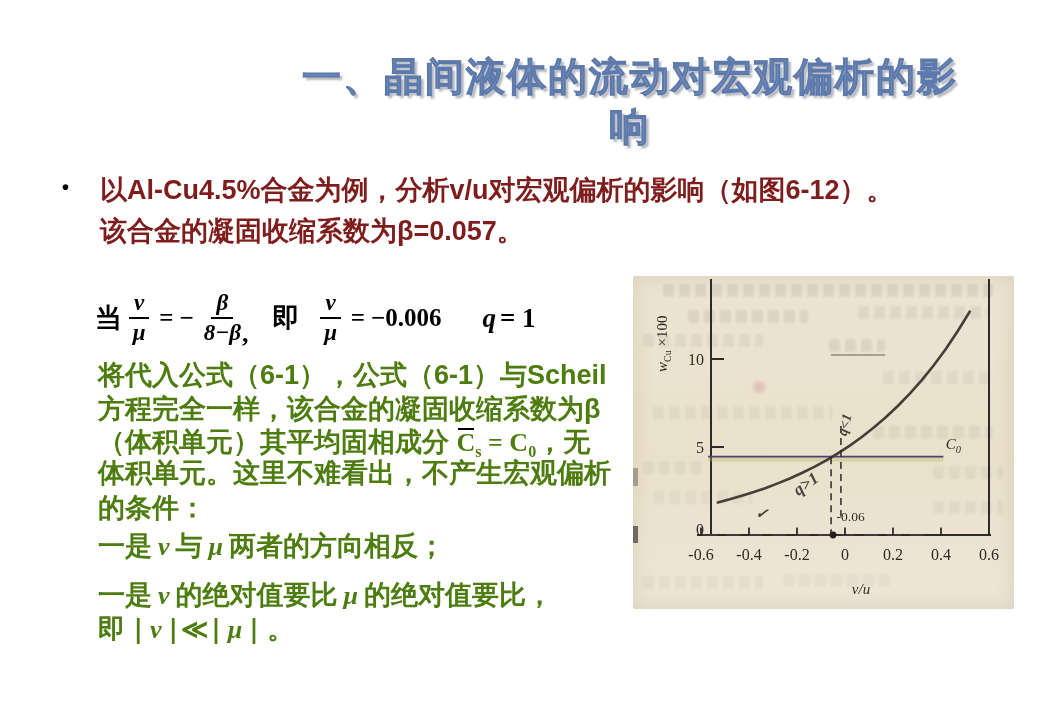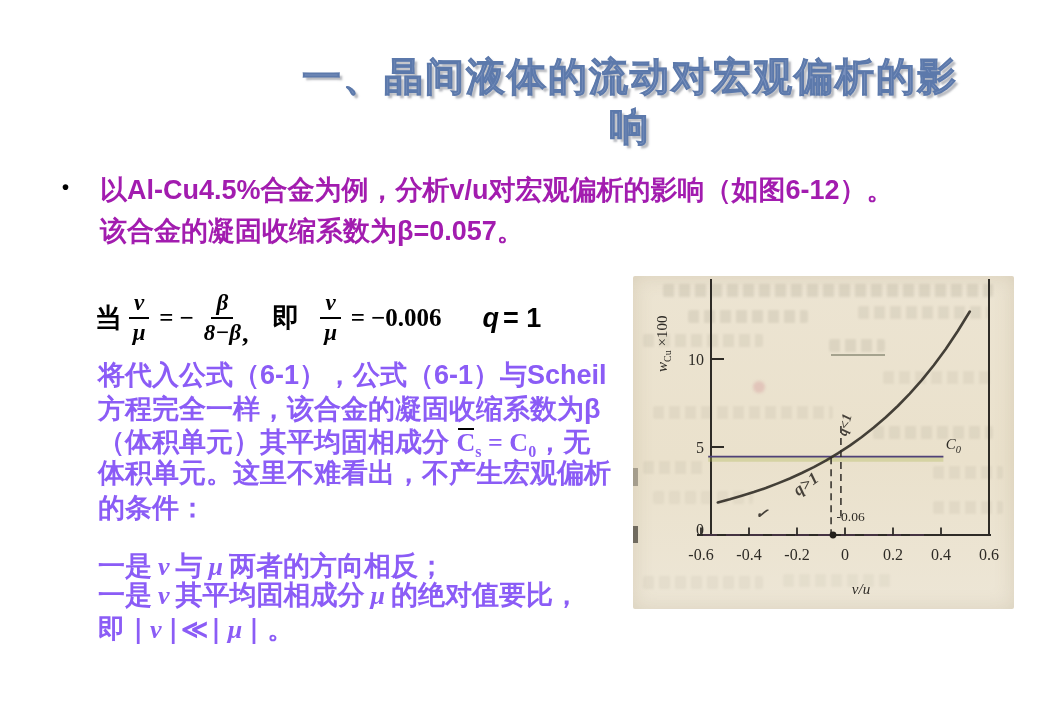--- a/index.html
+++ b/index.html
@@ -8,50 +8,50 @@
 
   
   .title{position:absolute;left:240px;top:52px;width:780px;text-align:center;
          font-size:39px;font-weight:700;line-height:50px;letter-spacing:2px;
          color:#7a91bd;-webkit-text-stroke:0.8px #5c79ab;
          text-shadow:3px 3px 2px rgba(125,130,140,0.55);}
 
   
   .bullet-dot{position:absolute;left:62px;top:176px;font-size:20px;font-weight:700;}
   .body-line{position:absolute;left:100px;white-space:nowrap;font-size:27px;
-             font-weight:700;color:#a21caf;}
+             font-weight:700;color:#7f1d1d;}
   .b1{top:172px;} .b2{top:213px;}
 
   
   .formula{position:absolute;left:95px;top:281px;height:74px;display:flex;
            align-items:center;font-weight:700;}
   .cjk{font-size:27px;font-weight:700;}
   .frac{display:inline-flex;flex-direction:column;align-items:center;margin:0 7px;}
   .frac .num{padding:0 5px 1px;border-bottom:2.5px solid #000;}
   .frac .den{padding-top:2px;}
   .greek{font-family:"Liberation Serif","DejaVu Serif",serif;font-style:italic;
          font-weight:700;font-size:23px;line-height:1.05;}
   .op{font-family:"Liberation Serif","DejaVu Serif",serif;font-weight:700;
       font-size:25px;margin:0 3px;}
   .comma{align-self:flex-end;margin:0 2px 6px -6px;font-size:26px;}
   .mid{margin:0 14px 0 22px;}
-  .qeq{margin-left:38px;font-family:Liberation Sans, sans-serif;
+  .qeq{margin-left:38px;font-family:Liberation Serif, serif;
        font-weight:700;font-size:27px;}
   .qeq .qv{font-style:italic;margin-right:4px;}
 
   
   .para-line{position:absolute;left:98px;white-space:nowrap;font-size:27px;
-             font-weight:700;color:#8b5cf6;}
+             font-weight:700;color:#4d7c0f;}
   .p1{top:357px;} .p2{top:391px;} .p3{top:424px;} .p4{top:455px;} .p5{top:490px;}
   .mchar{font-family:"Liberation Serif","DejaVu Serif",serif;font-weight:700;font-size:26px;}
   .cbar{position:relative;display:inline-block;}
   .cbar::before{content:"";position:absolute;left:1px;right:1px;top:0;border-top:2.5px solid #000;}
   .msub{font-size:16px;vertical-align:-6px;font-family:"Liberation Serif","DejaVu Serif",serif;}
 
-  .c1{top:548px;} .c2{top:577px;} .c3{top:611px;}
+  .c1{top:528px;} .c2{top:577px;} .c3{top:611px;}
   .gk{font-family:"Liberation Serif","DejaVu Serif",serif;font-style:italic;
       font-weight:700;font-size:26px;padding:0 6px;}
   .bar{font-family:"DejaVu Serif",serif;font-weight:700;font-size:26px;padding:0 1px;}
   .ll{font-family:"DejaVu Serif",serif;font-weight:700;font-size:26px;padding:0 2px;}
 
   
   .scan{position:absolute;left:633px;top:276px;width:381px;height:333px;
         background:linear-gradient(180deg,#ece4d2,#eae1cc 55%,#ede6d6);
         box-shadow:inset 0 0 20px rgba(120,100,60,0.16);border-radius:2px;}
   .scan svg{position:absolute;left:0;top:0;}
@@ -112,21 +112,21 @@
   <div class="para-line p3">
     <span>（体积单元）其平均固相成分 </span><span class="mchar cbar">C</span><span class="msub">s</span><span class="mchar"> = </span><span class="mchar">C</span><span class="msub">0</span><span>，无</span>
   </div>
   <div class="para-line p4">体积单元。这里不难看出，不产生宏观偏析</div>
   <div class="para-line p5">的条件：</div>
 
   <div class="para-line c1">
     <span>一是</span><span class="gk">ν</span><span>与</span><span class="gk">μ</span><span>两者的方向相反；</span>
   </div>
   <div class="para-line c2">
-    <span>一是</span><span class="gk">ν</span><span>其平均固相成分</span><span class="gk">μ</span><span>的绝对值要比，</span>
+    <span>一是</span><span class="gk">ν</span><span>的绝对值要比</span><span class="gk">μ</span><span>的绝对值要比，</span>
   </div>
   <div class="para-line c3">
     <span>即 </span><span class="bar">|</span><span class="gk">ν</span><span class="bar">|</span><span class="ll">≪</span><span class="bar">|</span><span class="gk">μ</span><span class="bar">|</span><span> 。</span>
   </div>
 
   <div class="scan">
     <div id="bleed-layer">
         <div class="bleed" style="left: 30px; top: 8px; width: 330px; opacity: 0.5;"></div>
         <div class="bleed" style="left: 55px; top: 34px; width: 120px; opacity: 0.45;"></div>
         <div class="bleed" style="left: 225px; top: 30px; width: 130px; opacity: 0.4;"></div>

